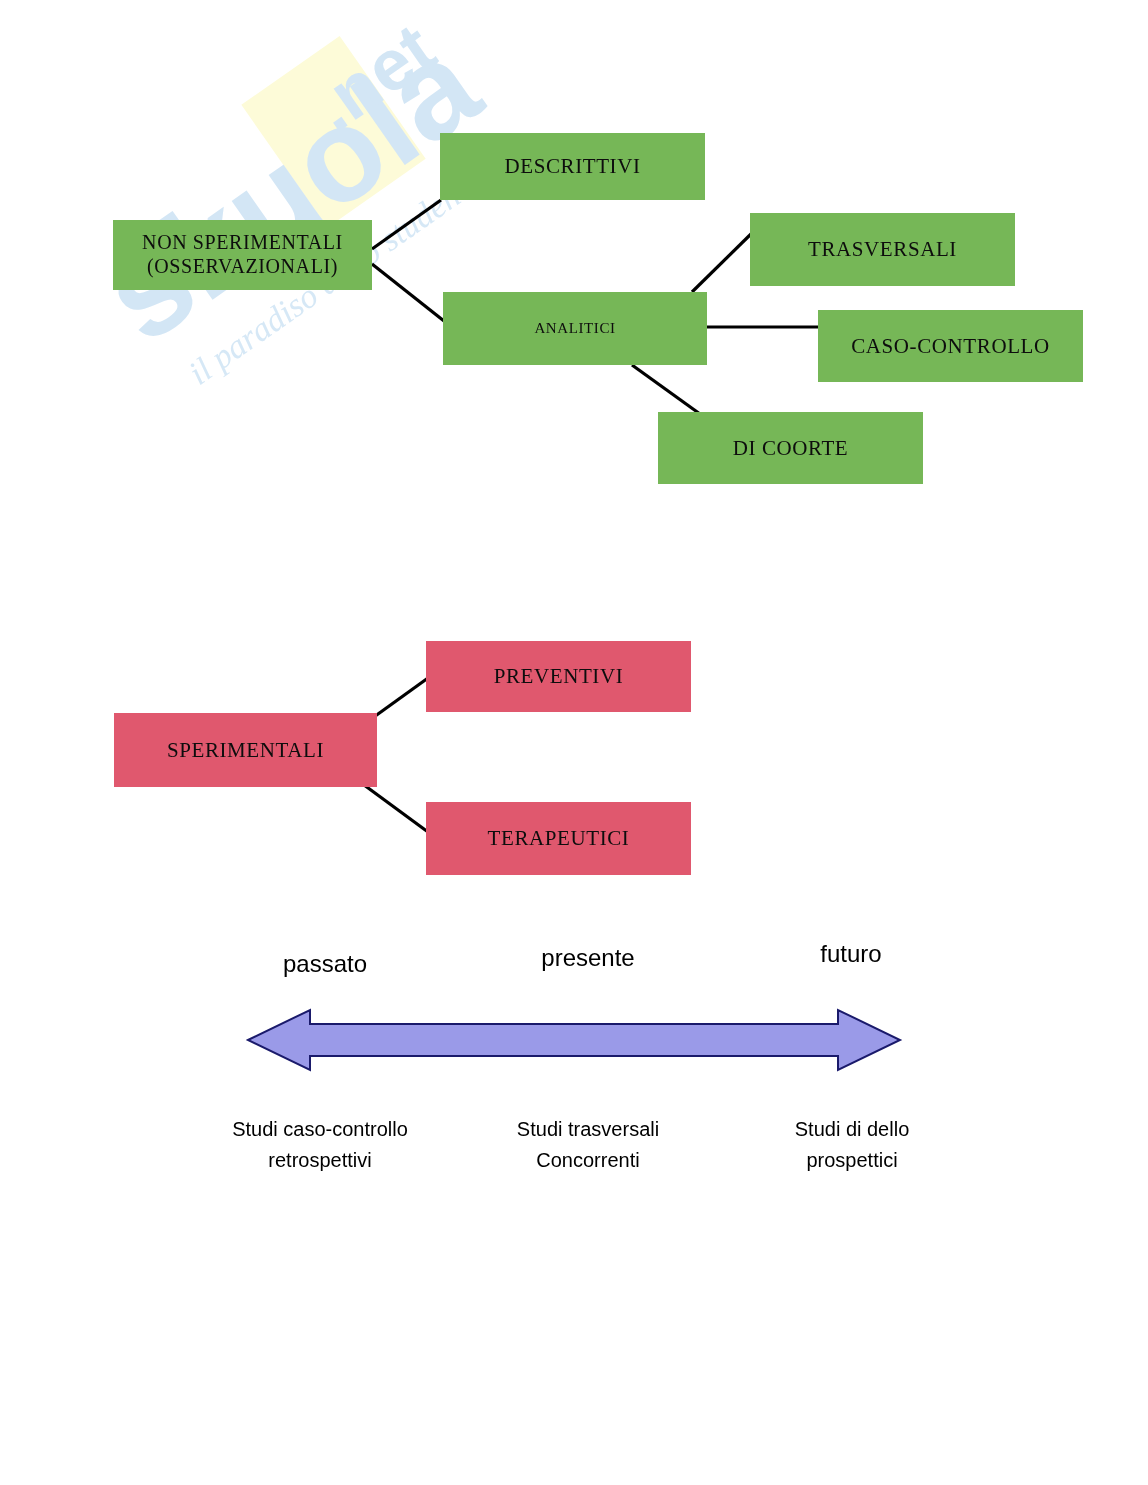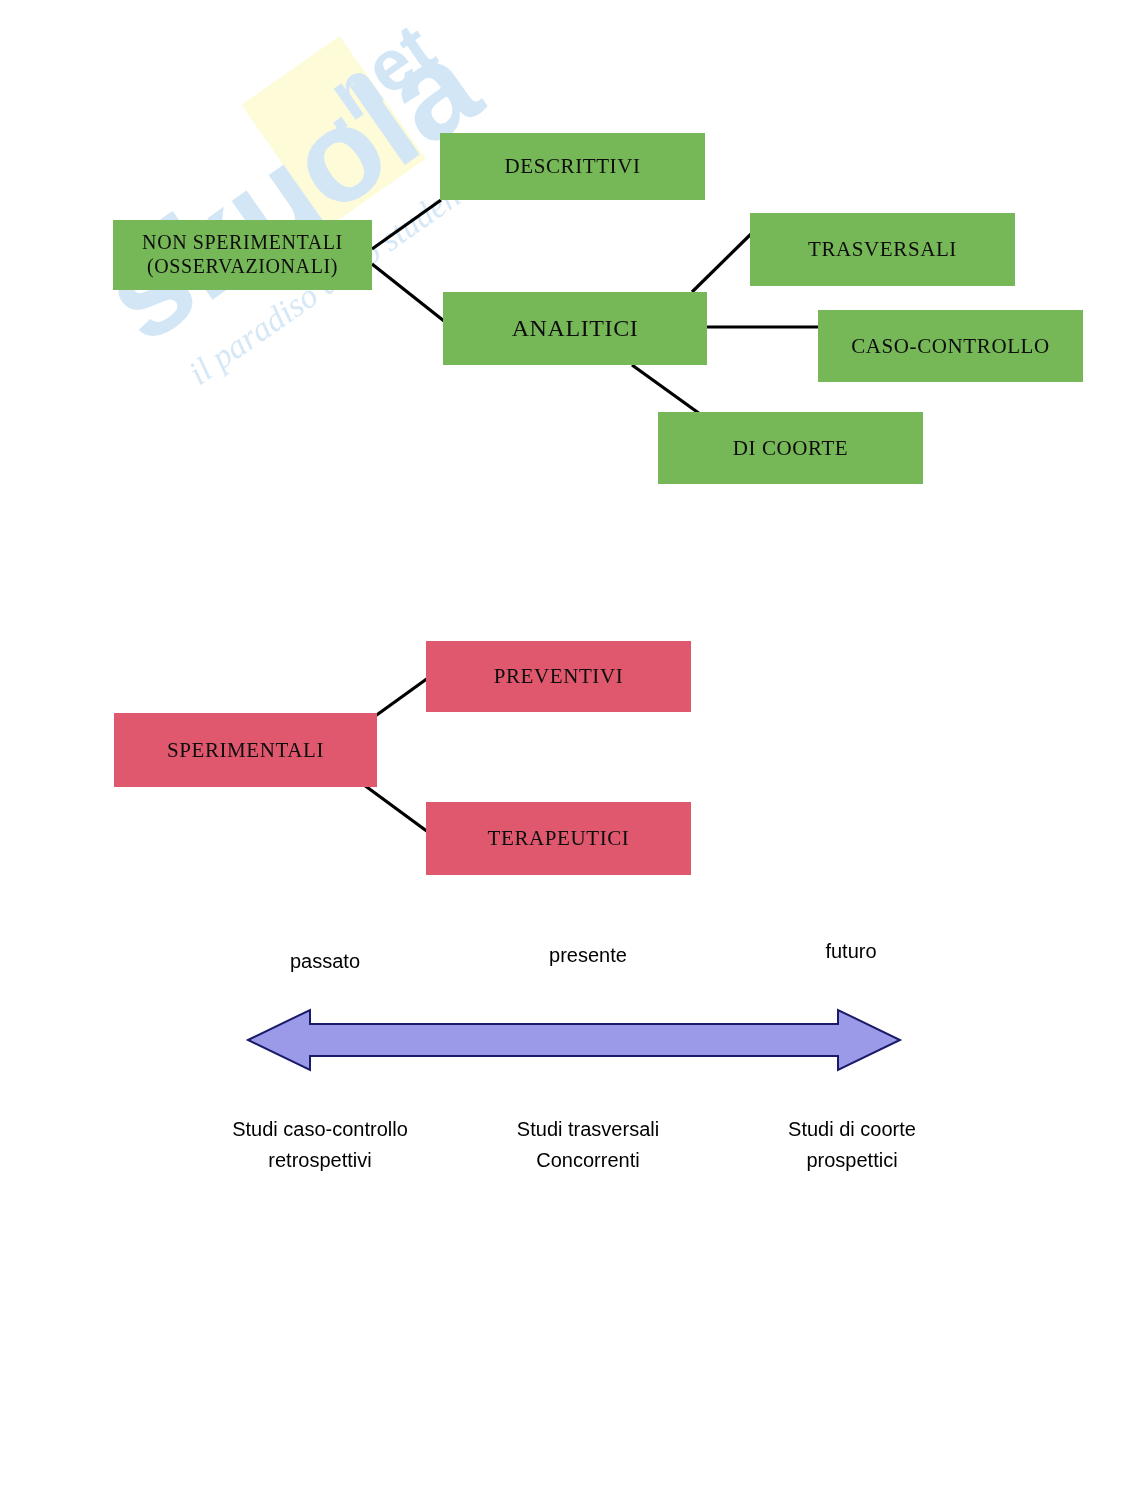--- a/index.html
+++ b/index.html
@@ -74,21 +74,21 @@
     pointer-events: none;
   }
   .tl-text {
     position: absolute;
     z-index: 3;
     font-family: "Liberation Sans", "DejaVu Sans", sans-serif;
     color: #000000;
     text-align: center;
     white-space: nowrap;
   }
-  .tl-era { font-size: 20px; }
+  .tl-era { font-size: 24px; }
   .tl-cap { font-size: 20px; line-height: 1.55; text-align: center; }
   .spellerr {
     text-decoration: underline;
     text-decoration-color: #e03030;
     text-decoration-style: wavy;
     text-decoration-thickness: 1px;
   }
 </style>
 </head>
 <body>
@@ -117,21 +117,21 @@
     </svg>
 
   <div id="nodes-root">
       <div class="node green" style="left: 113px; top: 220px; width: 259px; height: 70px; font-size: 20px; text-align: center;">
         <span class="node-label">NON SPERIMENTALI
 (OSSERVAZIONALI)</span>
       </div>
       <div class="node green" style="left: 440px; top: 133px; width: 265px; height: 67px; font-size: 21px;">
         <span class="node-label">DESCRITTIVI</span>
       </div>
-      <div class="node green" style="left: 443px; top: 292px; width: 264px; height: 73px; font-size: 24px;">
+      <div class="node green" style="left: 443px; top: 292px; width: 264px; height: 73px; font-size: 15px;">
         <span class="node-label">ANALITICI</span>
       </div>
       <div class="node green" style="left: 750px; top: 213px; width: 265px; height: 73px; font-size: 21px;">
         <span class="node-label">TRASVERSALI</span>
       </div>
       <div class="node green" style="left: 818px; top: 310px; width: 265px; height: 72px; font-size: 21px;">
         <span class="node-label">CASO-CONTROLLO</span>
       </div>
       <div class="node green" style="left: 658px; top: 412px; width: 265px; height: 72px; font-size: 21px;">
         <span class="node-label">DI COORTE</span>
@@ -157,18 +157,18 @@
       <div class="tl-text tl-era" style="left: 711px; top: 940px; width: 280px;">futuro</div>
       <div class="tl-text tl-cap" style="left: 170px; top: 1114px; width: 300px;">
         <div><span>Studi caso-controllo</span></div>
         <div><span>retrospettivi</span></div>
       </div>
       <div class="tl-text tl-cap" style="left: 438px; top: 1114px; width: 300px;">
         <div><span>Studi trasversali</span></div>
         <div><span>Concorrenti</span></div>
       </div>
       <div class="tl-text tl-cap" style="left: 702px; top: 1114px; width: 300px;">
-        <div><span>Studi di coorte</span></div>
+        <div><span>Studi di dello</span></div>
         <div><span>prospettici</span></div>
       </div>
     </div>
 
 </div>
 
 </body></html>

